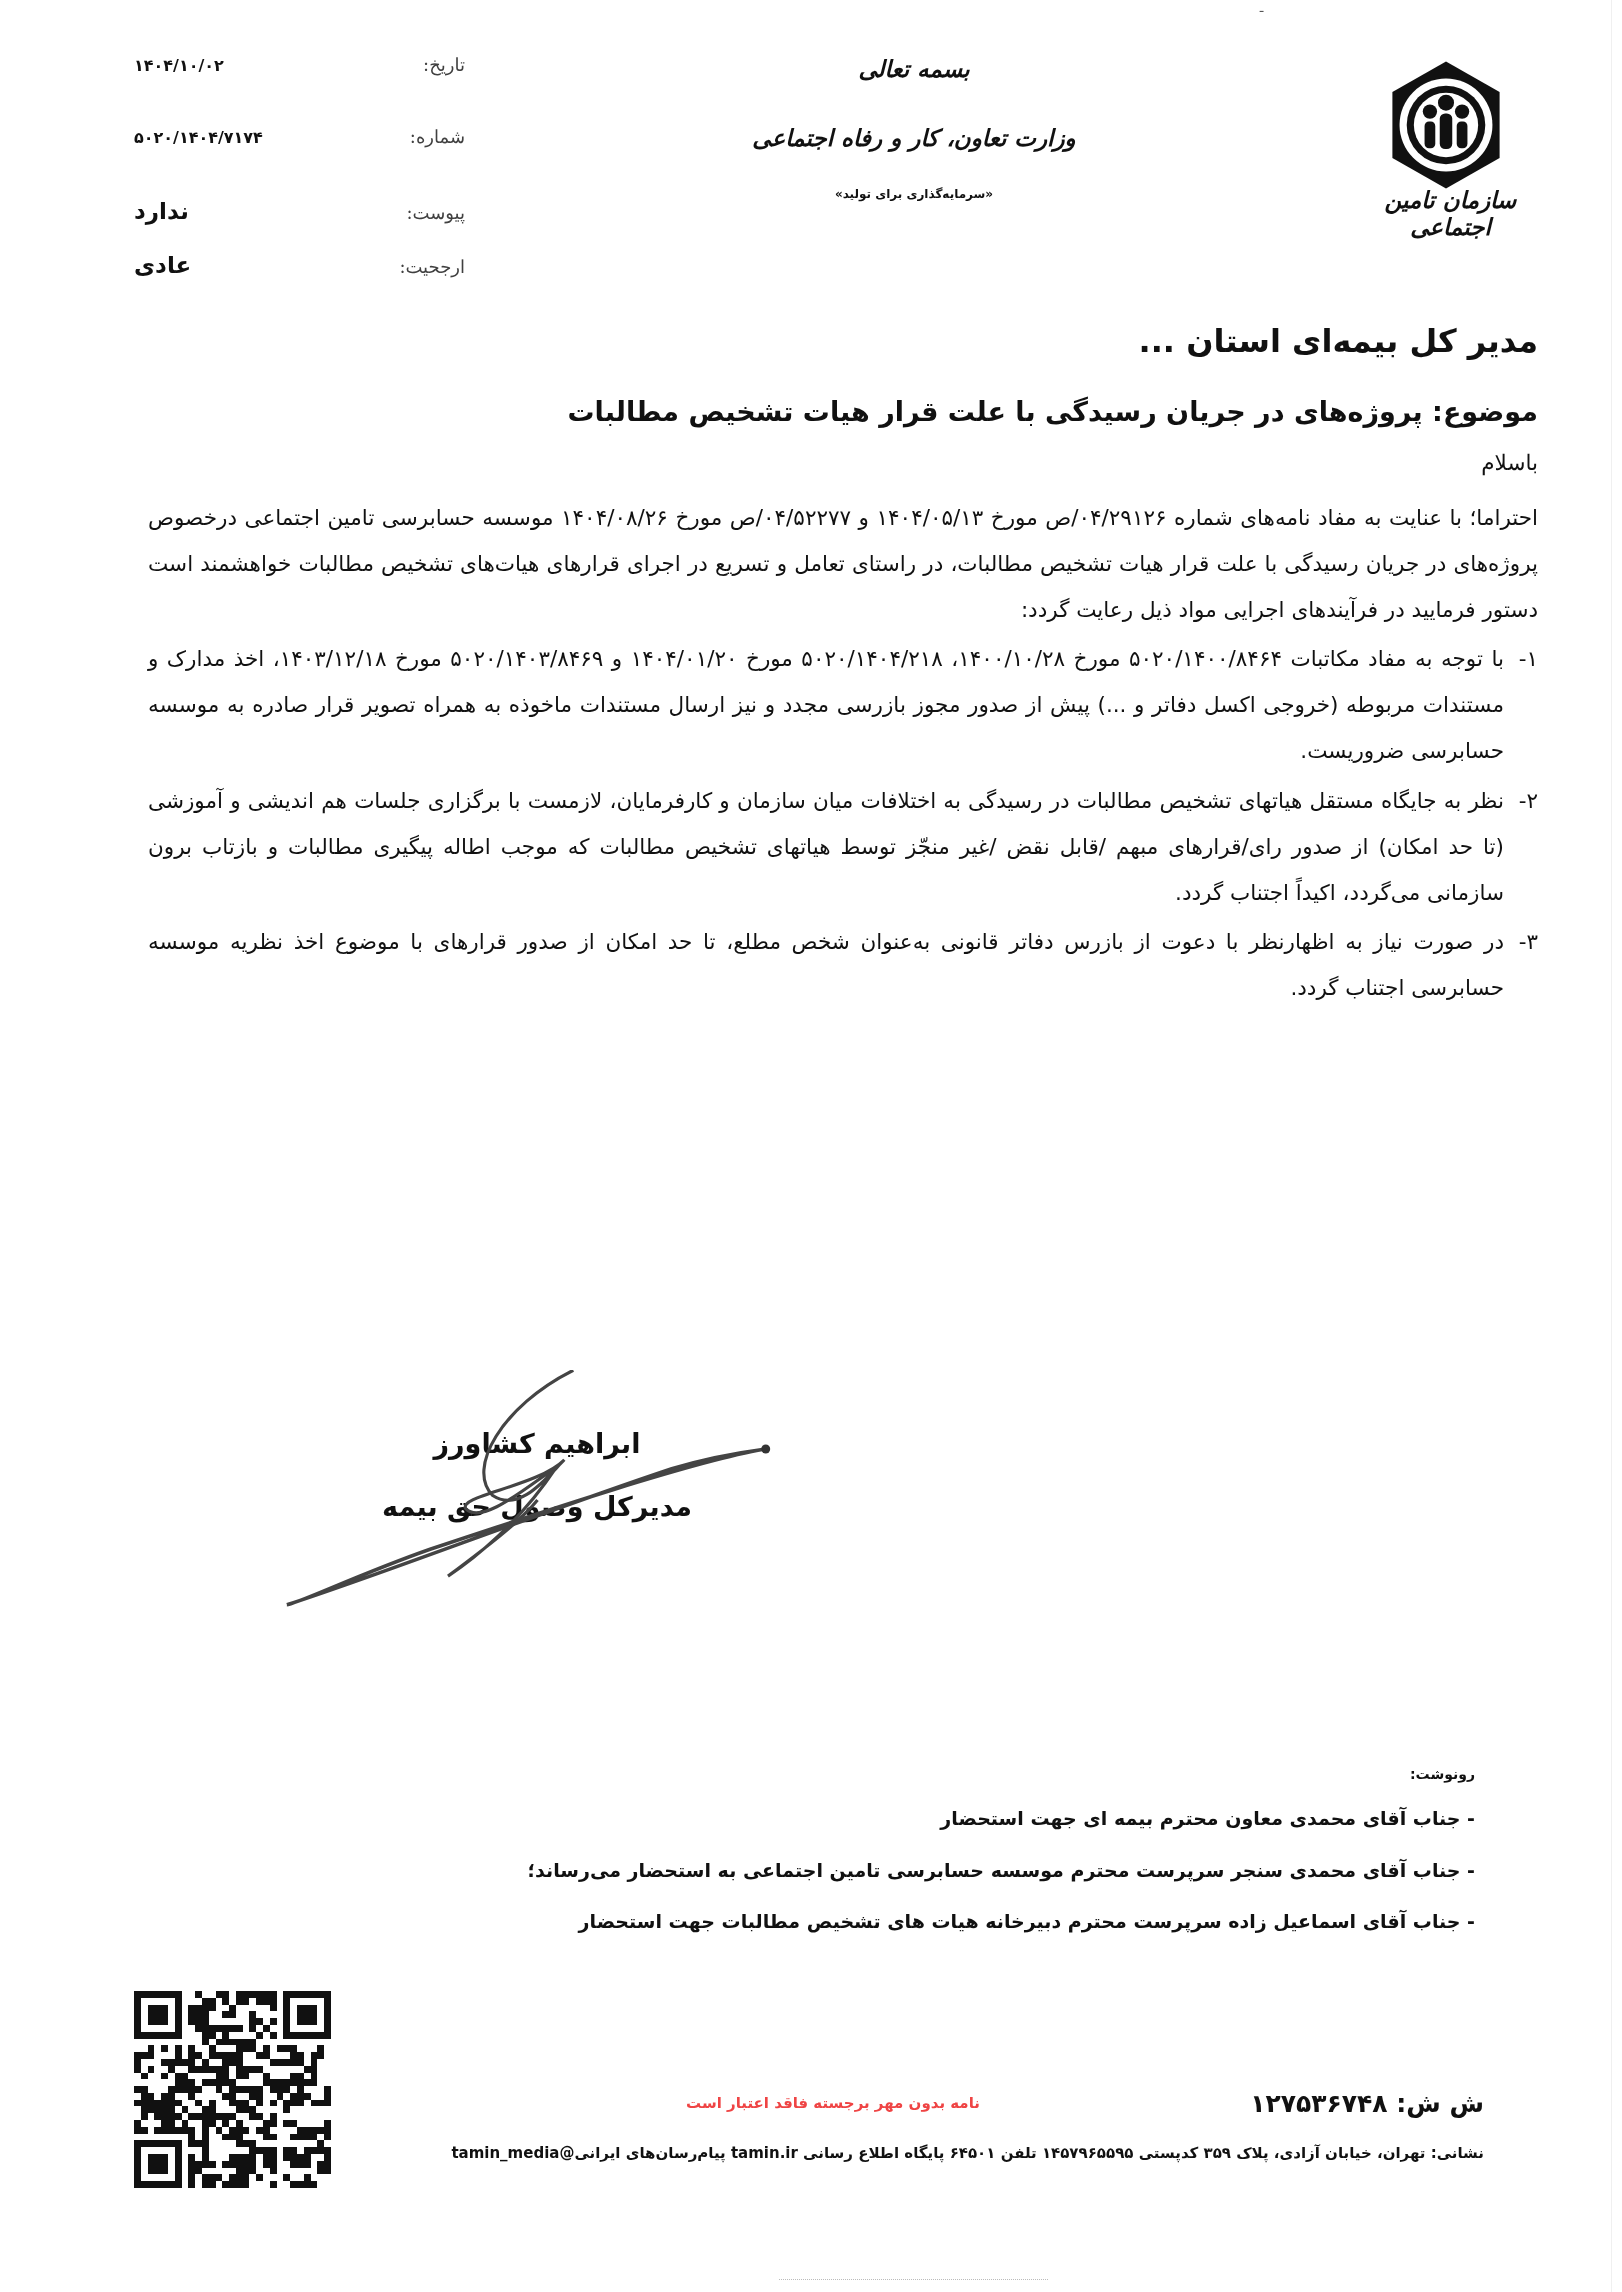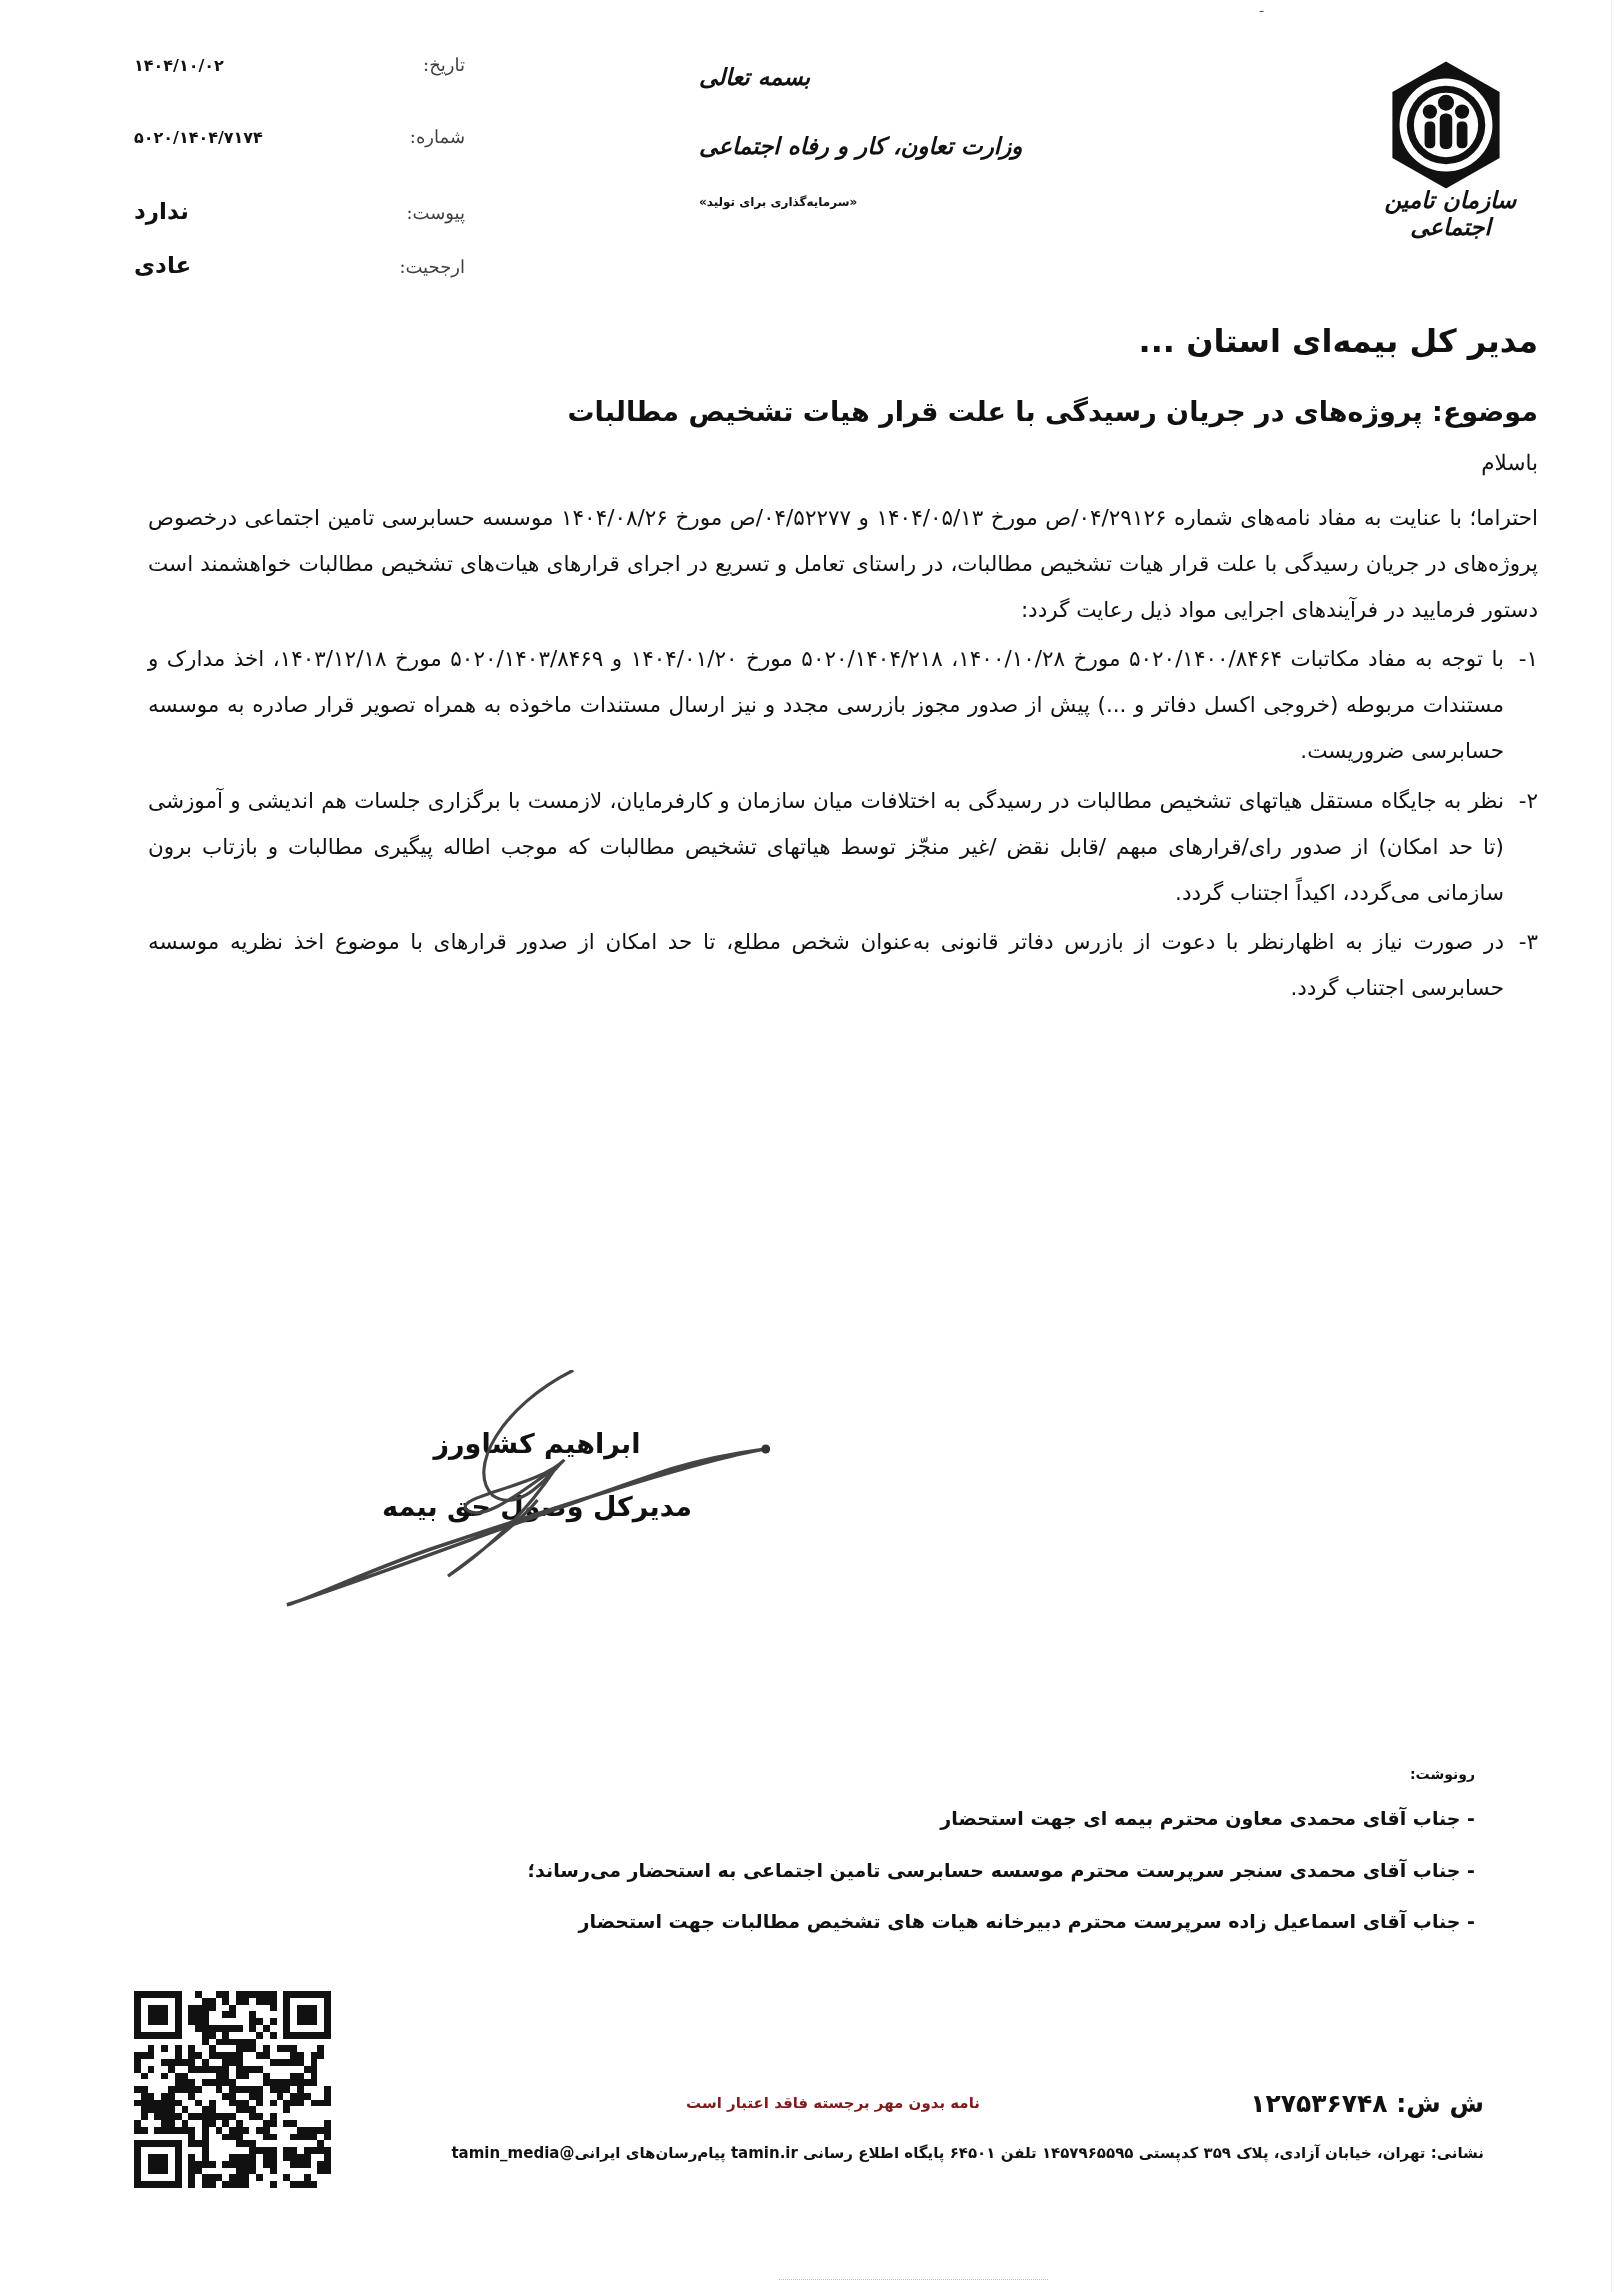--- a/index.html
+++ b/index.html
@@ -11,21 +11,21 @@
   
   .scan-mark { left: 1249px; top: 0; width: 14.3px; height: 12.5px; color:#555; font-size:12.5px; }
   .scan-rightline { right: 10.7px; top: 0; width: 1.8px; height: 2293px; background: #f0f0f0; }
 
   
   .logo { left: 1379px; top: 58px; width: 134px; width: 134px; height: 134px; }
   .logo-caption { left: 1361px; top: 186px; width: 179px; text-align: center;
     font-family: "DejaVu Serif", serif; font-style: italic; font-weight: bold; font-size: 23px; }
 
   
-  .center-head { left: 699px; top: 56px; width: 430px; text-align: left; }
+  .center-head { left: 699px; top: 48px; width: 430px; text-align: center; }
   .basmala { font-family: "DejaVu Serif", serif; font-style: italic; font-weight: bold; font-size: 23px; margin-top: 7.2px; }
   .ministry { font-family: "DejaVu Serif", serif; font-style: italic; font-weight: bold; font-size: 23px; margin-top: 42px; }
   .slogan { font-family: "DejaVu Sans", sans-serif; font-weight: bold; font-size: 12px; margin-top: 36px; }
 
   
   .meta { left: 134px; top: 54px; width: 331px; }
   .meta-row { display: flex; flex-direction: row; align-items: baseline; height: 72px; }
   .meta-label { width: 99px; font-family: "DejaVu Serif", serif; font-size: 18px; color: #404040; }
   .meta-value { flex: 1; text-align: left; font-weight: bold; font-size: 16px; direction: ltr; }
   .meta-row.small { height: 54px; }
@@ -47,21 +47,21 @@
   .sig-title { font-weight: bold; font-size: 27px; }
   .sig-scribble { left: 269px; top: 1370px; width: 537px; height: 269px; pointer-events: none; }
 
   
   .cc { right: 148px; top: 1766px; width: 1075px; }
   .cc-title { font-weight: bold; font-size: 14px; margin-bottom: 25px; }
   .cc-item { font-weight: bold; font-size: 19px; margin-bottom: 29.6px; }
 
   
   .qr { left: 134px; top: 1990px; width: 197px; height: 199px; }
-  .notice { left: 627px; top: 2094px; width: 412px; text-align: center; font-weight: bold; font-size: 15px; color: #7f1d1d; }
+  .notice { left: 627px; top: 2094px; width: 412px; text-align: center; font-weight: bold; font-size: 15px; color: #ef4444; }
   .national-id { right: 139px; top: 2089px; font-weight: bold; font-size: 25px; }
   .national-id .num { direction: ltr; unicode-bidi: embed; }
   .address { right: 139px; top: 2144px; left: 385px; font-weight: bold; font-size: 15px; white-space: nowrap; text-align: right; }
   .bottom-mark { left: 779px; top: 2279px; width: 269px; height: 3.6px; border-top: 1.8px dotted #bbb; }
 </style>
 </head>
 <body>
 
 <div class="abs scan-mark">ـ</div>
 <div class="abs scan-rightline"></div>

